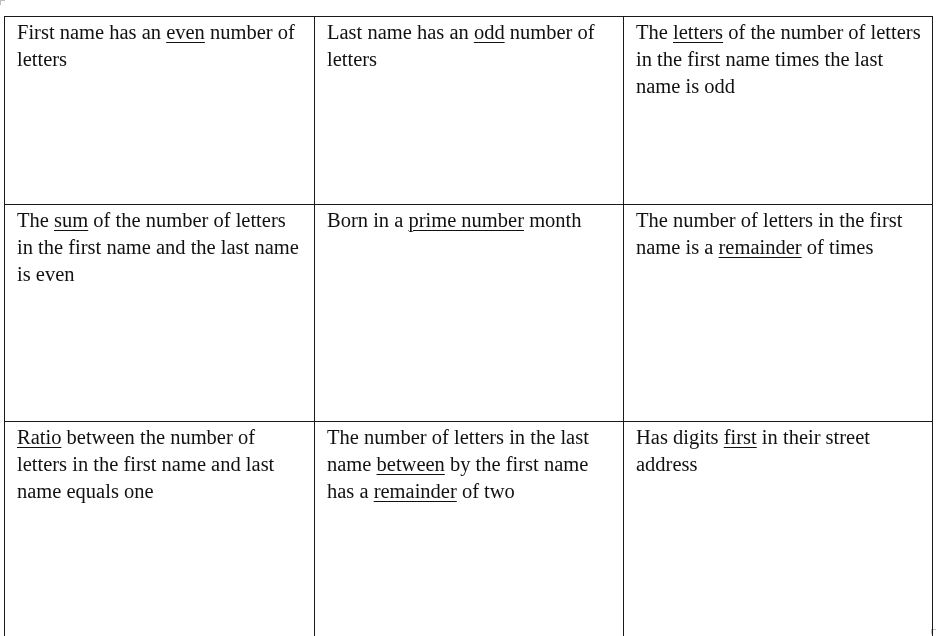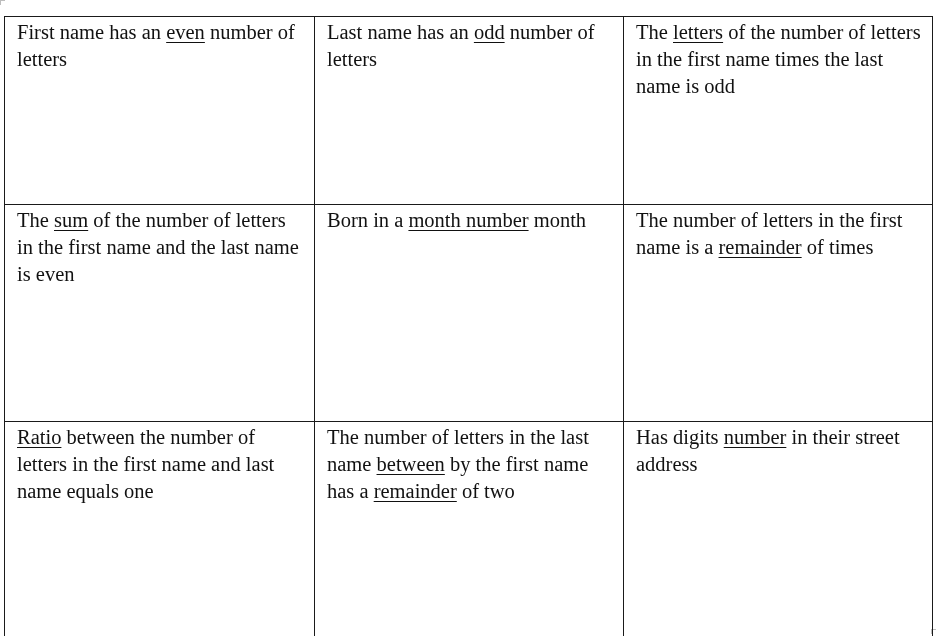--- a/index.html
+++ b/index.html
@@ -36,22 +36,22 @@
       <col style="width:309px">
     </colgroup>
   <tbody>
       <tr class="r1">
     <td><span>First name has an </span><span class="u">even</span><span> number of letters</span></td>
     <td><span>Last name has an </span><span class="u">odd</span><span> number of letters</span></td>
     <td><span>The </span><span class="u">letters</span><span> of the number of letters in the first name times the last name is odd</span></td>
   </tr>
   <tr class="r2">
     <td><span>The </span><span class="u">sum</span><span> of the number of letters in the first name and the last name is even</span></td>
-    <td><span>Born in a </span><span class="u">month number</span><span> month</span></td>
+    <td><span>Born in a </span><span class="u">prime number</span><span> month</span></td>
     <td><span>The number of letters in the first name is a </span><span class="u">remainder</span><span> of times</span></td>
   </tr>
   <tr class="r3">
     <td><span class="u">Ratio</span><span> between the number of letters in the first name and last name equals one</span></td>
     <td><span>The number of letters in the last name </span><span class="u">between</span><span> by the first name has a </span><span class="u">remainder</span><span> of two</span></td>
-    <td><span>Has digits </span><span class="u">number</span><span> in their street address</span></td>
+    <td><span>Has digits </span><span class="u">first</span><span> in their street address</span></td>
   </tr>
 </tbody>
   </table>
 
 </body></html>

